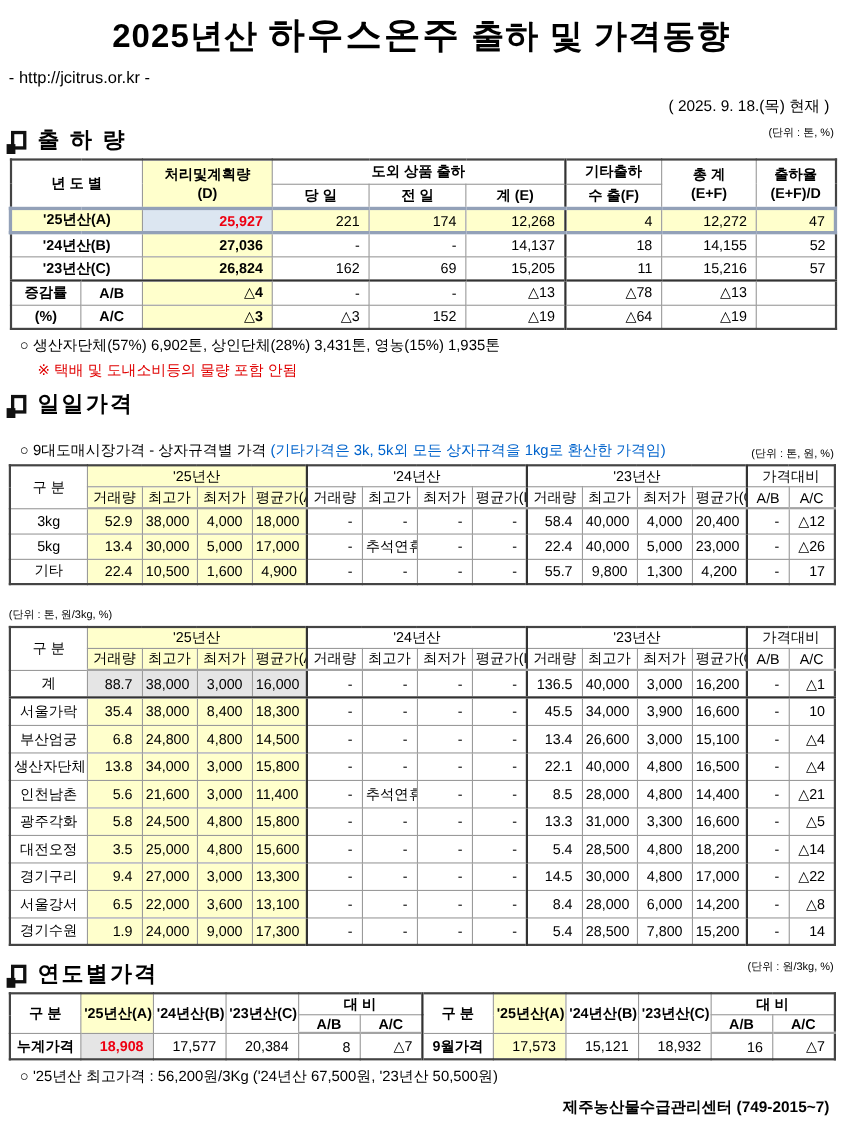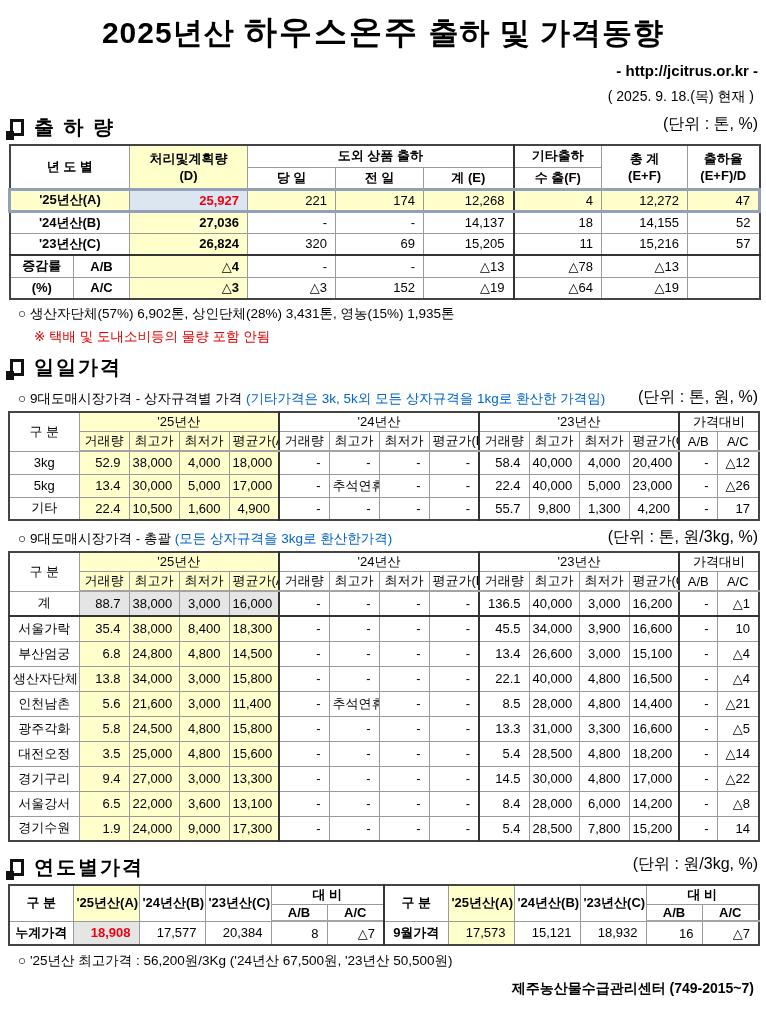--- a/index.html
+++ b/index.html
@@ -7,29 +7,29 @@
   body {
     width:766px; height:1032px; background:#ffffff; color:#000;
     font-family:"Liberation Sans","DejaVu Sans",sans-serif;
     overflow:hidden;
   }
   .page { padding:6px 8px 0 8px; }
 
   
   .doc-title { text-align:center; font-size:30px; font-weight:bold; letter-spacing:1px; margin-top:4px; }
   .doc-title .brand { font-weight:900; font-size:33px; letter-spacing:2px; }
-  .doc-url { text-align:right; font-size:15px; margin-top:7px;font-weight:bold; }
+  .doc-url { text-align:left; font-size:15px; margin-top:7px; }
   .doc-date { text-align:right; font-size:14px; margin-top:9px; padding-right:4px; }
 
   
   .sec { display:flex; align-items:flex-start; justify-content:space-between; margin-top:8px; }
   .sec-title { font-size:20px; font-weight:900; display:flex; align-items:center; letter-spacing:2px; }
   .sec-icon { display:inline-block; width:14px; height:17px; border:3px solid #111; background:#fff; position:relative; margin-right:10px; margin-left:2px; }
   .sec-icon::before { content:""; position:absolute; left:-7px; bottom:-7px; width:8px; height:9px; background:#111; }
-  .unit { font-size:16px; }
+  .unit { font-size:10px; }
 
   
   table.t { border-collapse:collapse; table-layout:fixed; width:750px; margin-top:3px; border:2px solid #444; }
   table.t th, table.t td { border:1px solid #9a9a9a; overflow:hidden; white-space:nowrap; font-size:13px; padding:0 3px; }
   table.t thead tr:last-child th { border-bottom:2px solid #a3a3a3; }
   .bl2 { border-left:2px solid #333 !important; }
   .bt2 { border-top:2px solid #333 !important; }
   .bg-yel { background:#FFFFCC; }
   .bg-blue { background:#e5e5e5; }
   .red { color:#EE0011; }
@@ -54,21 +54,21 @@
   .daily thead tr:last-child th { height:19px; }
   .t2 tbody td { height:23px;margin-top:48px; }
   .t3 tbody td { height:25px; }
   .daily tbody td:nth-child(6), .daily tbody td:nth-child(10), .daily tbody td:nth-child(14) { border-left:2px solid #333; }
   .daily tbody tr.total td { border-bottom:2px solid #333; }
 
   
   .note { font-size:13.5px; margin:5px 0 0 10px; }
   .note .paren { color:#0063CC; }
   .note.warn { color:#E00000; margin-left:26px; }
-  .note-row { display:flex; justify-content:space-between; align-items:flex-end; margin-top:6px;text-align:right; }
+  .note-row { display:flex; justify-content:space-between; align-items:flex-end; margin-top:20px;text-align:right; }
   .note-row .note { margin-top:0; }
 
   
   .t4 th { font-weight:bold; font-size:12.5px; height:15px; }
   .t4 td { font-size:13px; height:24px; }
   .t4 .lbl { font-weight:bold; }
   .t4 td.red { font-weight:bold; }
 
   .foot-notes { margin-top:6px; }
   .foot-notes .note { font-size:13.5px; margin-top:3px; }
@@ -140,21 +140,21 @@
         <td class="num">-</td>
         <td class="num">-</td>
         <td class="num">14,137</td>
         <td class="num bl2">18</td>
         <td class="num">14,155</td>
         <td class="num">52</td>
       </tr>
       <tr>
         <td colspan="2" class="lbl">'23년산(C)</td>
         <td class="num dcell bg-yel">26,824</td>
-        <td class="num">320</td>
+        <td class="num">162</td>
         <td class="num">69</td>
         <td class="num">15,205</td>
         <td class="num bl2">11</td>
         <td class="num">15,216</td>
         <td class="num">57</td>
       </tr>
       <tr>
         <td class="lbl bt2">증감률</td>
         <td class="lbl bt2">A/B</td>
         <td class="num dcell bg-yel bt2">△4</td>
@@ -289,24 +289,20 @@
           <td class="num">9,800</td>
           <td class="num">1,300</td>
           <td class="num">4,200</td>
           <td class="num">-</td>
           <td class="num">17</td>
         </tr>
       </tbody>
   </table>
 
   <div class="note-row">
-    <div class="note">
-      <span>○ 9대도매시장가격 - 총괄</span>
-      <span class="paren">(모든 상자규격을 3kg로 환산한가격)</span>
-    </div>
     <span class="unit">(단위 : 톤, 원/3kg, %)</span>
   </div>
 
   <table class="t daily t3">
     <colgroup>
       <col style="width:70px">
       <col style="width:50px">
         <col style="width:50px">
         <col style="width:50px">
         <col style="width:50px">

